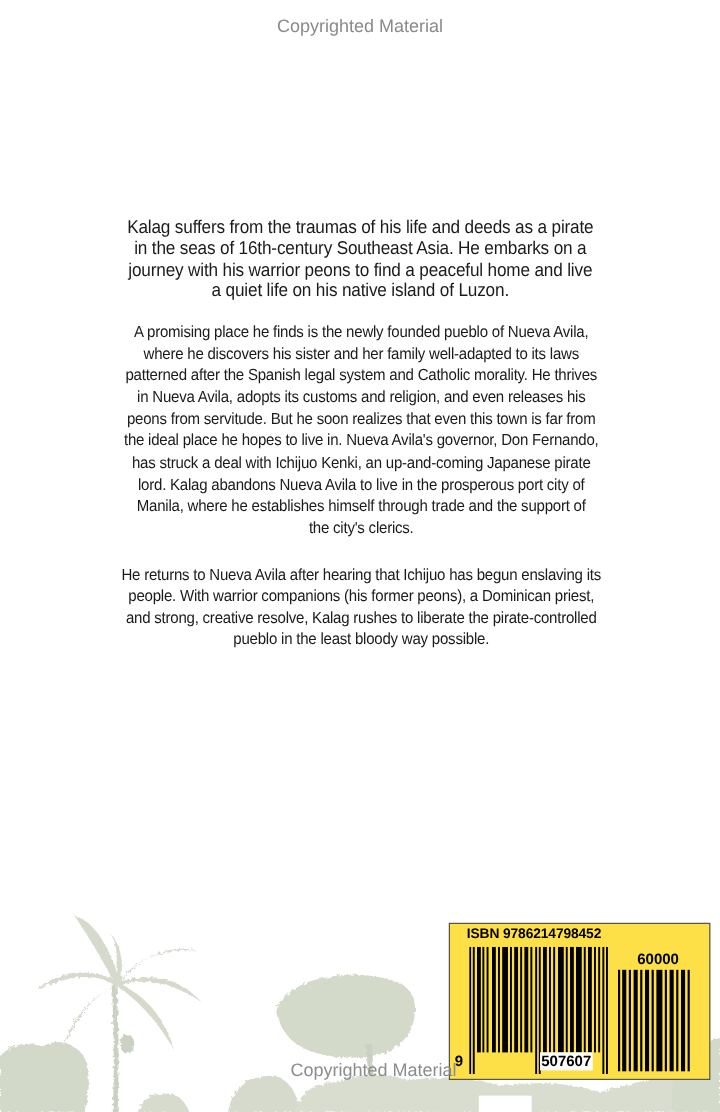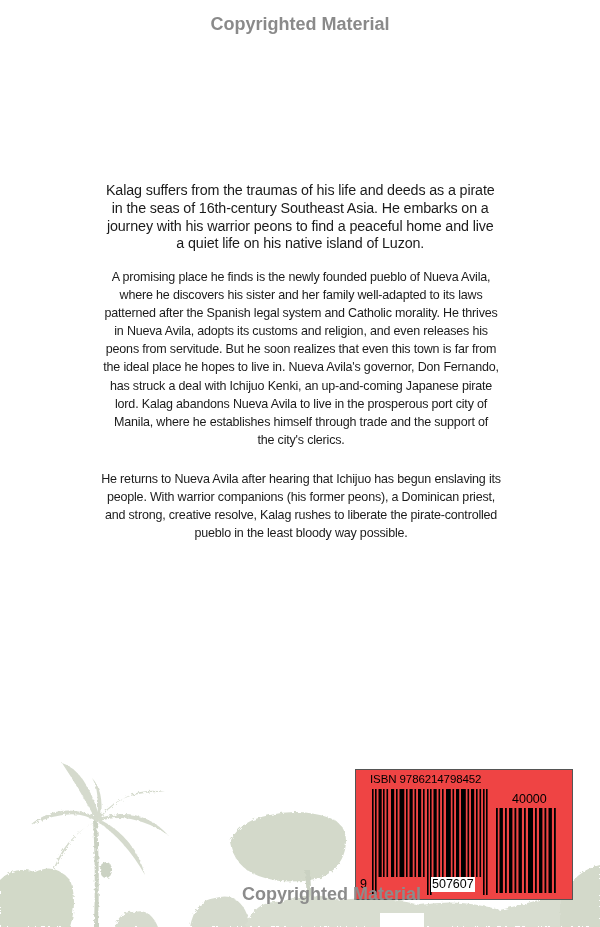--- a/index.html
+++ b/index.html
@@ -11,22 +11,22 @@
       width: 600px;
       height: 927px;
       position: relative;
       overflow: hidden;
       font-family: "DejaVu Sans", sans-serif;
       color: #1e1e1e;
     }
     .watermark {
       position: absolute;
       font-family: "Liberation Sans", sans-serif;
-      font-weight: bold;
-      font-size: 18px;
+      font-weight: normal;
+      font-size: 15px;
       color: #8a8a8a;
       letter-spacing: 0px;
       white-space: nowrap;
     }
     .watermark.top {
       left: 0;
       width: 600px;
       top: 14px;
       text-align: center;
     }
@@ -74,28 +74,29 @@
       left: 0;
       top: 760px;
       width: 600px;
       height: 167px;
       z-index: 1;
     }
 
     
     .barcode-box {
       position: absolute;
-      left: 355px;
+      left: 374px;
       top: 769px;
       width: 216px;
       height: 129px;
-      background: #ef4444;
+      background: #fde047;
       border: 1px solid #555555;
       z-index: 2;
       font-family: "Liberation Sans", sans-serif;
+      font-weight: bold;
     }
     .isbn-label {
       position: absolute;
       left: 14px;
       top: 3px;
       font-size: 11.5px;
       color: #000;
       letter-spacing: -0.1px;
       white-space: nowrap;
     }
@@ -197,21 +198,21 @@
 
     <path d="M245 167 Q255 140 280 142 Q310 130 340 140 Q380 135 420 145 Q460 138 500 150 Q540 140 575 130 Q595 125 600 128 L600 167 Z" fill="#d6dcce"></path>
     <path d="M560 140 Q575 110 600 105 L600 167 L560 167 Z" fill="#d1d8c8"></path>
   </g>
 </svg>
 
 <div class="watermark bottom">Copyrighted Material</div>
 
 <div class="barcode-box">
   <div class="isbn-label">ISBN 9786214798452</div>
-  <div class="price-label">40000</div>
+  <div class="price-label">60000</div>
 
   <svg class="bars-main" viewBox="0 0 116 106" preserveAspectRatio="none" xmlns="http://www.w3.org/2000/svg">
     <g fill="#000">
 
       <rect x="0" y="0" width="1.6" height="106"></rect>
       <rect x="3" y="0" width="1.6" height="106"></rect>
 
       <rect x="6.5" y="0" width="3.2" height="88"></rect>
       <rect x="11" y="0" width="1.6" height="88"></rect>
       <rect x="14.5" y="0" width="1.6" height="88"></rect>

